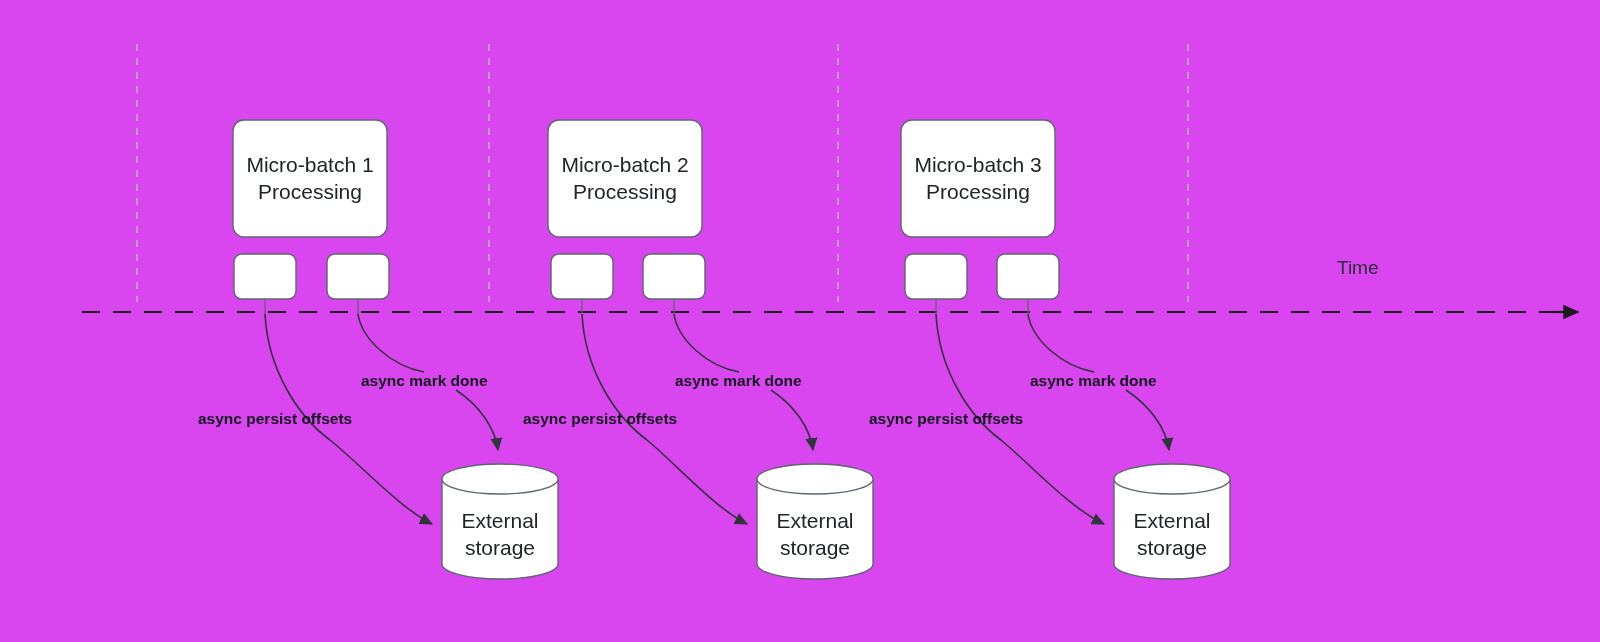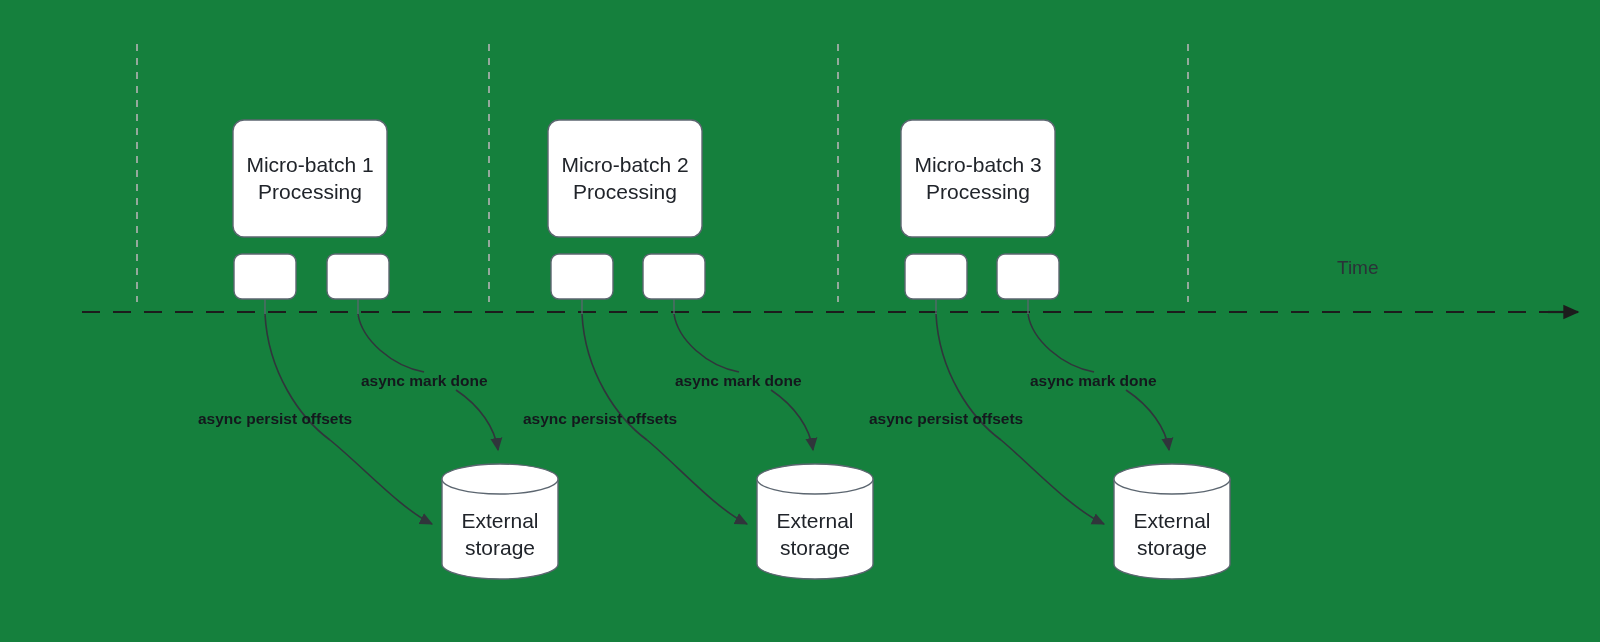--- a/index.html
+++ b/index.html
@@ -8,21 +8,21 @@
     padding: 0;
     background: #ffffff;
   }
   body {
     font-family: "Liberation Sans", sans-serif;
   }
   #canvas {
     position: relative;
     width: 1600px;
     height: 642px;
-    background: #15803d;
+    background: #d946ef;
     overflow: hidden;
   }
   #diagram-svg {
     position: absolute;
     left: 0;
     top: 0;
     width: 1600px;
     height: 642px;
   }
   .shape-stroke {

